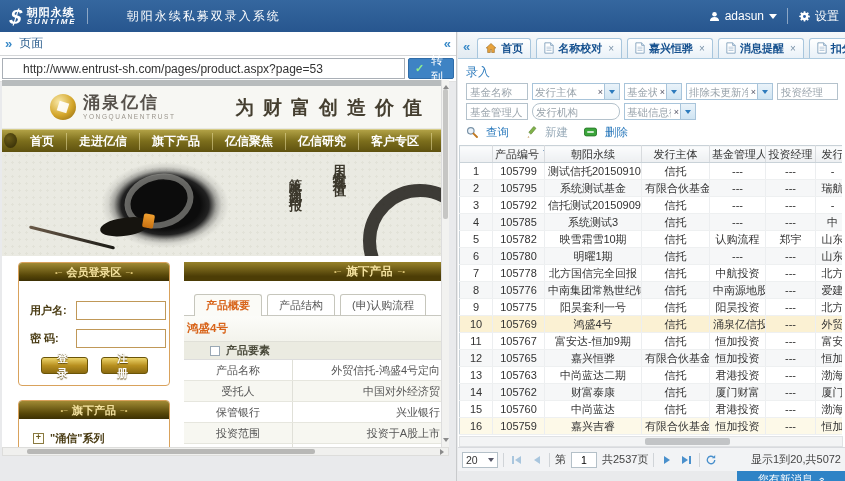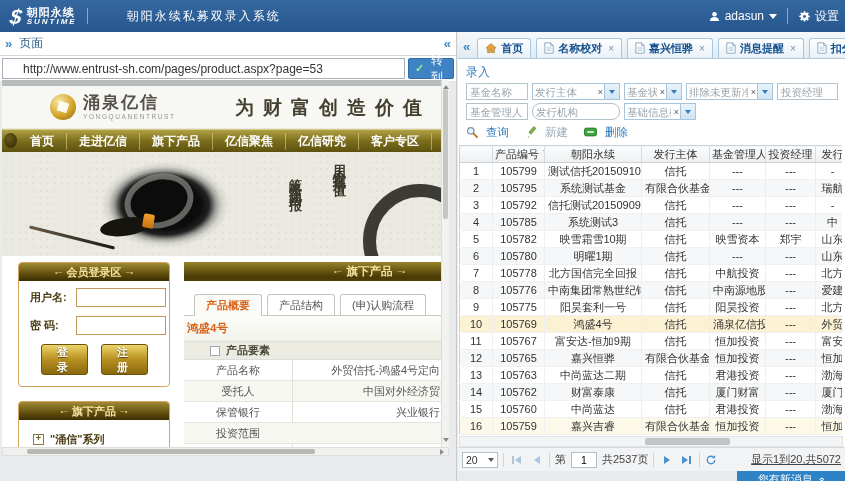--- a/index.html
+++ b/index.html
@@ -65,26 +65,26 @@
   .call-1{left:284px;top:16px;}
   .call-2{left:328px;top:2px;}
   .ink-arc{position:absolute;right:-36px;top:32px;width:88px;height:88px;border-radius:50%;border:13px solid #1e1c18;opacity:.85;}
 
   .site-content{position:relative;background:#fff;height:193px;display:flex;padding-top:6px;box-sizing:content-box;}
   .site-left{width:176px;flex:none;padding-left:16px;box-sizing:border-box;}
   .gold-box{width:150px;border:1px solid #d9a25c;border-radius:4px;background:#fff;}
   .tree-gold-box{margin-top:14px;}
   .gold-box-hd{height:18px;background:linear-gradient(#a08a34,#564608 70%,#3c3004);border-radius:3px 3px 0 0;color:#f4e2a0;font-size:11px;font-weight:bold;display:flex;align-items:center;justify-content:center;gap:4px;}
   .flo{color:#d8c070;font-size:8px;font-weight:normal;}
-  .login-body{padding:7px 6px 9px;}
+  .login-body{padding:20px 6px 9px;}
   .login-row{display:flex;align-items:center;margin-bottom:9px;padding-left:5px;}
   .login-label{font-size:11px;color:#4a3c14;font-weight:bold;width:46px;flex:none;}
   .login-input{width:84px;height:15px;border:1px solid #c09858;}
   .login-btns{display:flex;justify-content:center;gap:13px;margin-top:6px;padding-bottom:2px;}
-  .gold-btn{width:47px;height:31px;background:linear-gradient(#ecd46a,#b89020 50%,#8a6a10);border:1px solid #6a5408;border-radius:3px;color:#fff;font-weight:bold;font-size:11px;display:flex;align-items:center;justify-content:center;letter-spacing:3px;text-shadow:0 1px 1px #5a4408;cursor:pointer;}
+  .gold-btn{width:47px;height:17px;background:linear-gradient(#ecd46a,#b89020 50%,#8a6a10);border:1px solid #6a5408;border-radius:3px;color:#fff;font-weight:bold;font-size:11px;display:flex;align-items:center;justify-content:center;letter-spacing:3px;text-shadow:0 1px 1px #5a4408;cursor:pointer;}
   .tree-body{padding:7px 0 9px;}
   .tree-item{display:flex;align-items:center;gap:6px;padding:5px 0 5px 14px;border-bottom:1px dotted #d0c090;font-size:11px;font-weight:bold;color:#4a3c14;cursor:pointer;}
   .tree-item:last-child{border-bottom:none;}
   .tree-box{width:9px;height:9px;border:1px solid #8a7a40;background:#fffef8;font-size:9px;line-height:7px;text-align:center;color:#6a5a20;flex:none;}
 
   .site-right{flex:1;margin-left:6px;position:relative;overflow:hidden;}
   .gold-bar{height:19px;background:linear-gradient(#97822a,#4c3d06 75%);display:flex;align-items:center;justify-content:flex-end;padding-right:36px;color:#f4e2a0;font-size:11.5px;font-weight:bold;gap:5px;}
   .prod-tabs{display:flex;gap:5px;margin-top:12px;padding-left:10px;border-bottom:1px solid #c8c8c0;}
   .prod-tab{padding:3px 11px;border:1px solid #c6c6bc;border-bottom:none;border-radius:3px 3px 0 0;background:linear-gradient(#fdfdfb,#ededе5);font-size:11px;color:#555;position:relative;top:1px;cursor:pointer;white-space:nowrap;}
   .prod-tab.active{color:#d8641a;font-weight:bold;background:#fbfbf7;}
@@ -135,21 +135,21 @@
   .pgsize{width:36px;height:16px;border:1px solid #b4c0c8;background:#fff;display:flex;align-items:center;justify-content:space-between;padding:0 3px;font-size:10.5px;color:#333;box-sizing:border-box;cursor:pointer;}
   .pgsize::after{content:"";width:0;height:0;border:3px solid transparent;border-top:4px solid #556;margin-top:3px;}
   .pg-sep{width:1px;height:14px;background:#d0d4d8;}
   .pg-btn{display:flex;align-items:center;justify-content:center;gap:1px;width:15px;height:14px;cursor:pointer;}
   .dis{color:#a9c6de;}
   .ena{color:#4a90cc;}
   .tri-l{width:0;height:0;border-top:4px solid transparent;border-bottom:4px solid transparent;border-right:6px solid currentColor;}
   .tri-r{width:0;height:0;border-top:4px solid transparent;border-bottom:4px solid transparent;border-left:6px solid currentColor;}
   .pg-bar{width:2px;height:8px;background:currentColor;}
   .pg-input{width:24px;height:14px;border:1px solid #b4c0c8;font-size:10.5px;text-align:center;padding:0;font-family:"Liberation Sans",sans-serif;}
-  .pg-summary{margin-left:auto;white-space:nowrap;overflow:hidden;color:#444;text-decoration:underline;}
+  .pg-summary{margin-left:auto;white-space:nowrap;overflow:hidden;color:#444;}
   .bottom-strip{height:17px;flex:none;background:#e9eaec;position:relative;}
   .notify{position:absolute;right:0;top:0;bottom:0;width:108px;background:#2e83c6;color:#fff;font-size:11px;display:flex;align-items:center;justify-content:center;gap:6px;cursor:pointer;}
   .notify-chev{display:inline-block;transform:rotate(-90deg);font-weight:bold;font-size:10px;line-height:1;}
 </style>
 </head>
 <body>
 
 <div class="screen">
 
   <header class="topbar">
@@ -290,20 +290,21 @@
                 <div class="detail-row alt">
                   <span class="detail-label">受托人</span>
                   <span class="detail-value">中国对外经济贸</span>
                 </div>
                 <div class="detail-row">
                   <span class="detail-label">保管银行</span>
                   <span class="detail-value">兴业银行</span>
                 </div>
                 <div class="detail-row alt">
                   <span class="detail-label">投资范围</span>
+                  <span class="detail-value">投资于A股上市</span>
                 </div>
                 <div class="detail-row">
                   <span class="detail-label">投资顾问</span>
                   <span class="detail-value">上海涌泉亿信投资</span>
                 </div>
               </div>
           </div>
         </div>
       </div>
       <div class="browser-vscroll">
@@ -477,21 +478,21 @@
                 <td class="tl">信托</td>
                 <td class="tc lnk">---</td>
                 <td class="tc lnk">---</td>
                 <td class="tc lnk">中</td>
               </tr>
               <tr>
                 <td class="tc">5</td>
                 <td class="tc">105782</td>
                 <td class="tl lnk">映雪霜雪10期</td>
                 <td class="tl">信托</td>
-                <td class="tc lnk">映雪资本</td>
+                <td class="tc lnk">认购流程</td>
                 <td class="tc lnk">郑宇</td>
                 <td class="tc lnk">山东</td>
               </tr>
               <tr class="even">
                 <td class="tc">6</td>
                 <td class="tc">105780</td>
                 <td class="tl lnk">明曜1期</td>
                 <td class="tl">信托</td>
                 <td class="tc lnk">---</td>
                 <td class="tc lnk">---</td>

